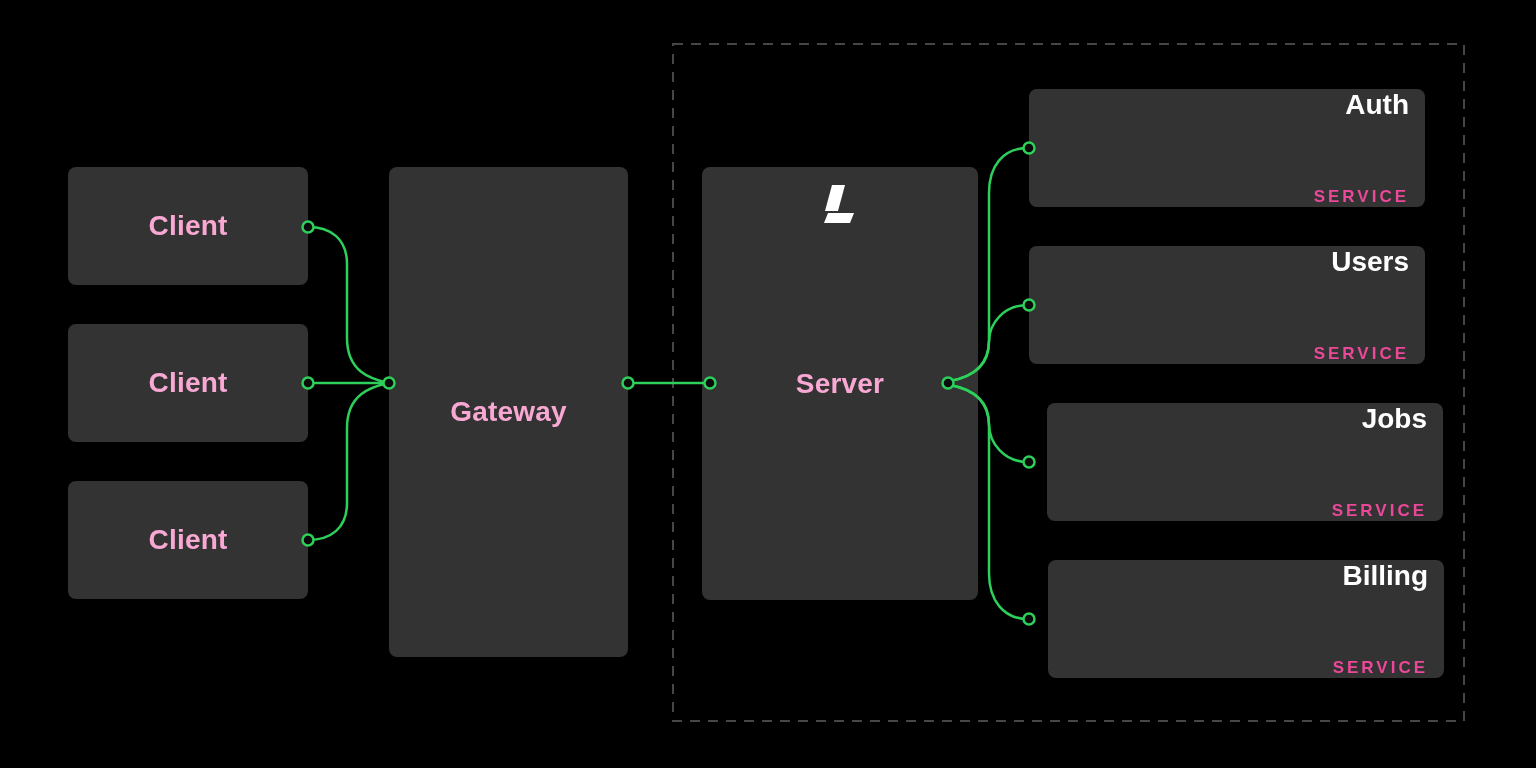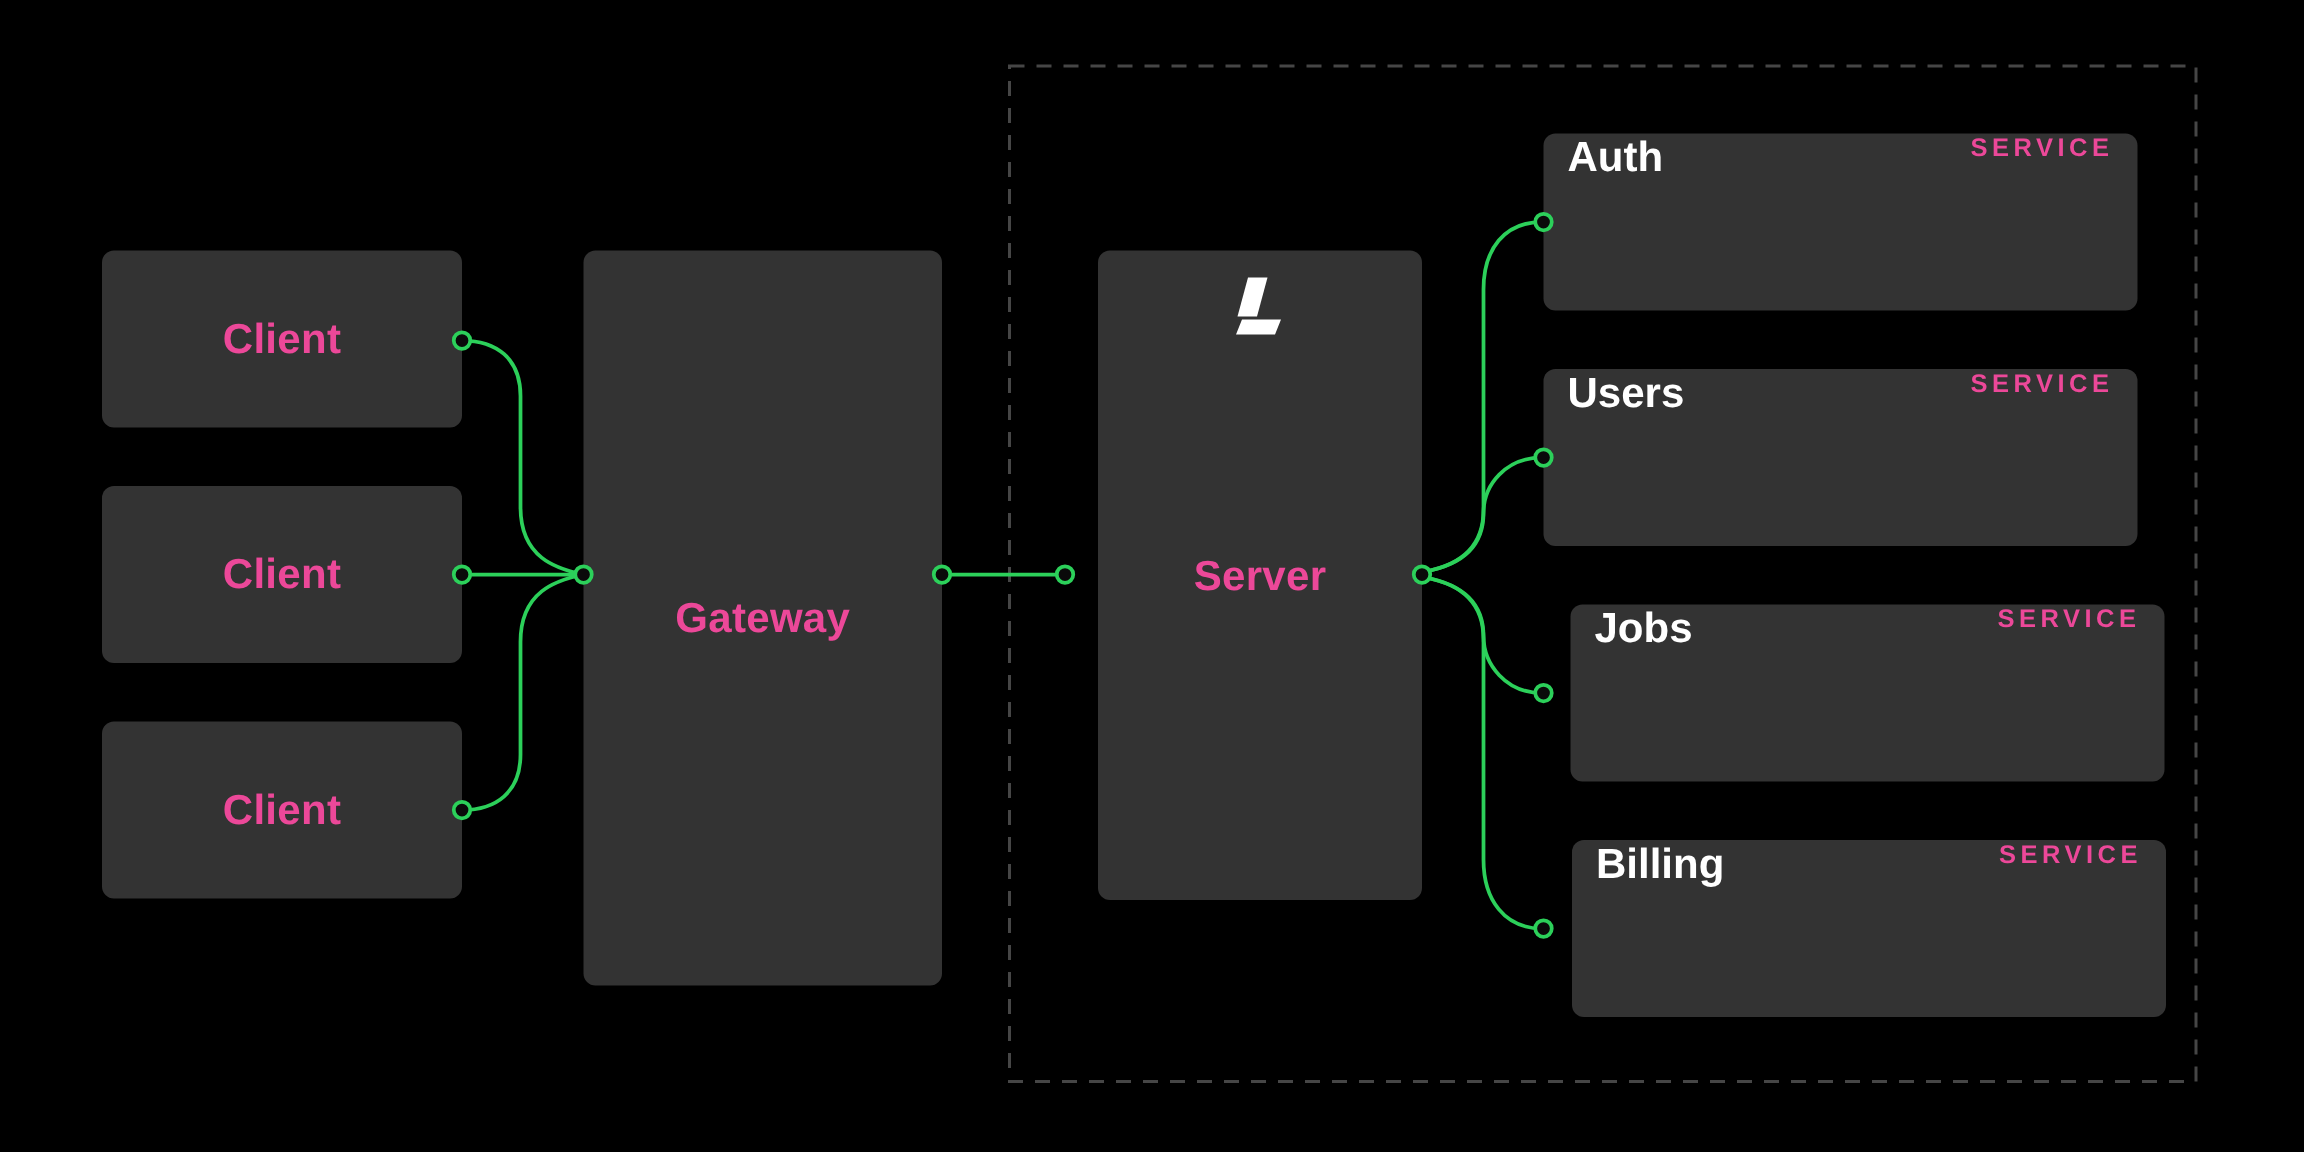--- a/index.html
+++ b/index.html
@@ -17,50 +17,51 @@
   }
   .node {
     position: absolute;
     background: #333333;
     border-radius: 8px;
     display: flex;
     align-items: center;
     justify-content: center;
   }
   .node-label {
-    color: #ec4899;
+    color: #f9a8d4;
     font-size: 28px;
     font-weight: 700;
     letter-spacing: 0.2px;
   }
   .client-1 { left: 68px;  top: 167px; width: 240px; height: 118px; }
   .client-2 { left: 68px;  top: 324px; width: 240px; height: 118px; }
   .client-3 { left: 68px;  top: 481px; width: 240px; height: 118px; }
   .gateway  { left: 389px; top: 167px; width: 239px; height: 490px; }
-  .server   { left: 732px; top: 167px; width: 216px; height: 433px; }
+  .server   { left: 702px; top: 167px; width: 276px; height: 433px; }
 
   .server-logo {
     position: absolute;
     top: 15px;
     left: 50%;
     transform: translateX(-50%);
   }
 
   .service {
     position: absolute;
     left: 1029px;
     width: 396px;
     height: 118px;
     background: #333333;
     border-radius: 8px;
     display: flex;
-    align-items: flex-start;
+    align-items: flex-end;
     justify-content: space-between;
     padding: 0 16px;
     box-sizing: border-box;
+    flex-direction: column;
   }
   .service-auth    { top: 89px; }
   .service-users   { top: 246px; }
   .service-jobs    { top: 403px; margin-left: 18px; }
   .service-billing { top: 560px; margin-left: 19px; }
 
   .service-name {
     color: #ffffff;
     font-size: 28px;
     font-weight: 700;

